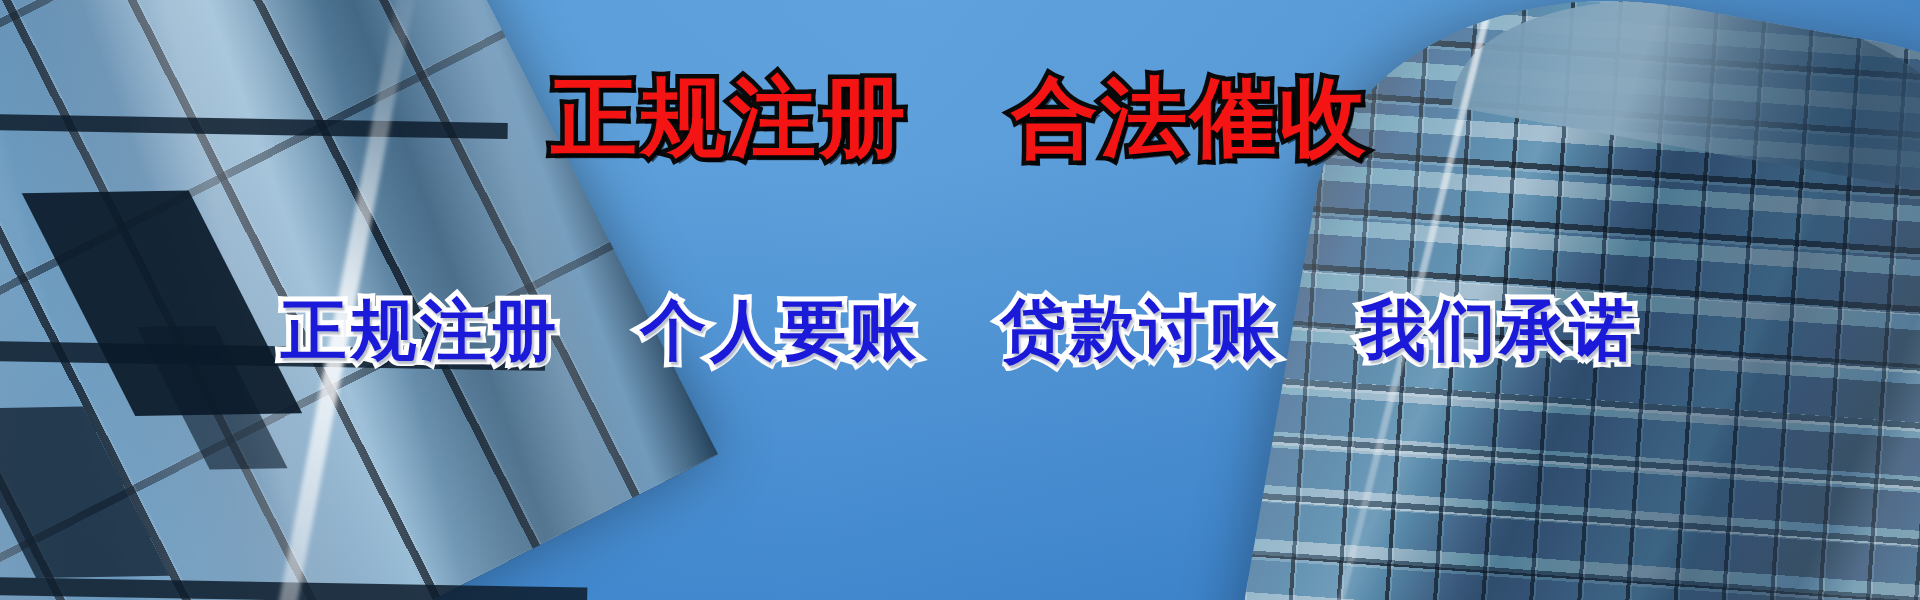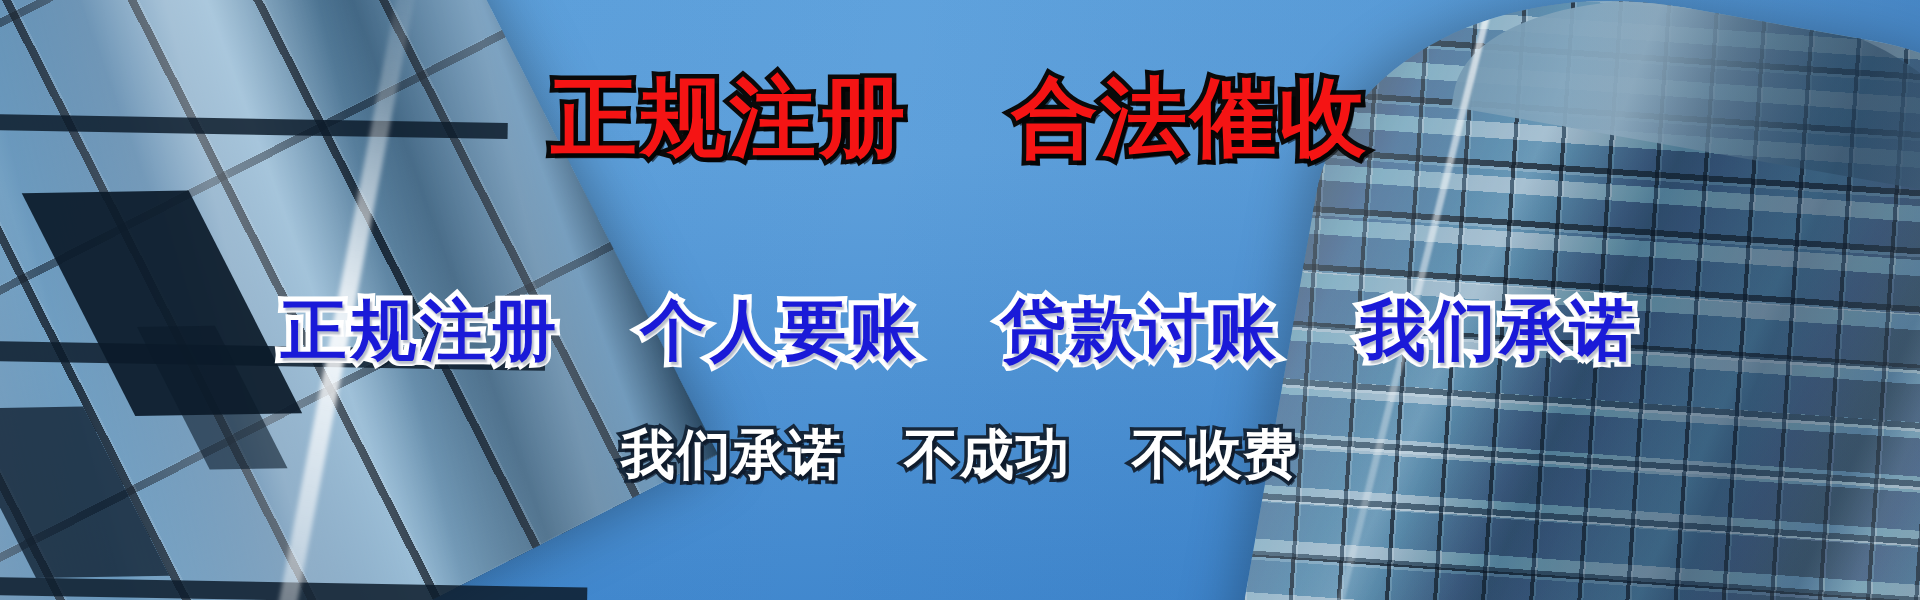--- a/index.html
+++ b/index.html
@@ -308,22 +308,15 @@
     <div class="line subline">
       <span class="seg">正规注册</span>
       <span class="gap"></span>
       <span class="seg">个人要账</span>
       <span class="gap"></span>
       <span class="seg">贷款讨账</span>
       <span class="gap"></span>
       <span class="seg">我们承诺</span>
     </div>
 
-    <div class="line tagline">
-      <span class="seg">我们承诺</span>
-      <span class="gap"></span>
-      <span class="seg">不成功</span>
-      <span class="gap"></span>
-      <span class="seg">不收费</span>
-    </div>
 
   </div>
 </div>
 
 </body></html>

